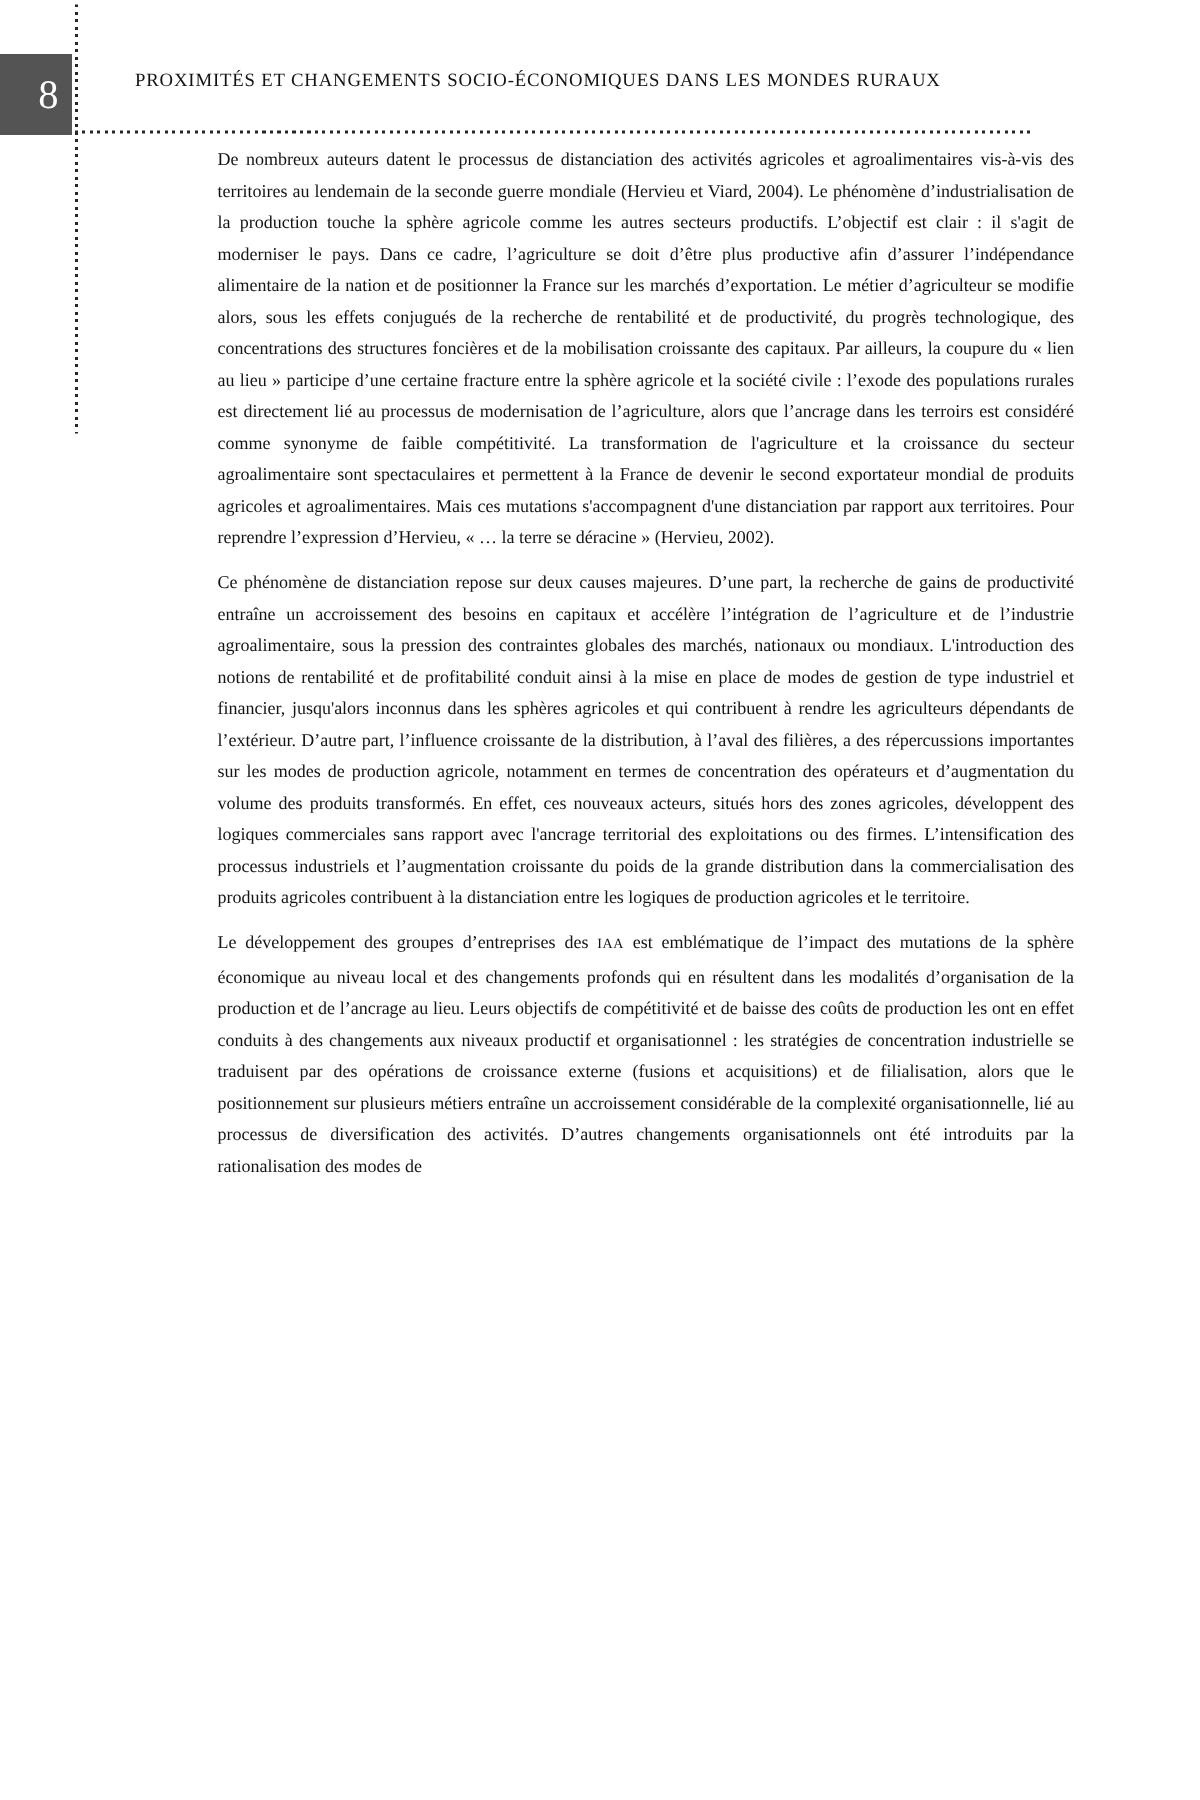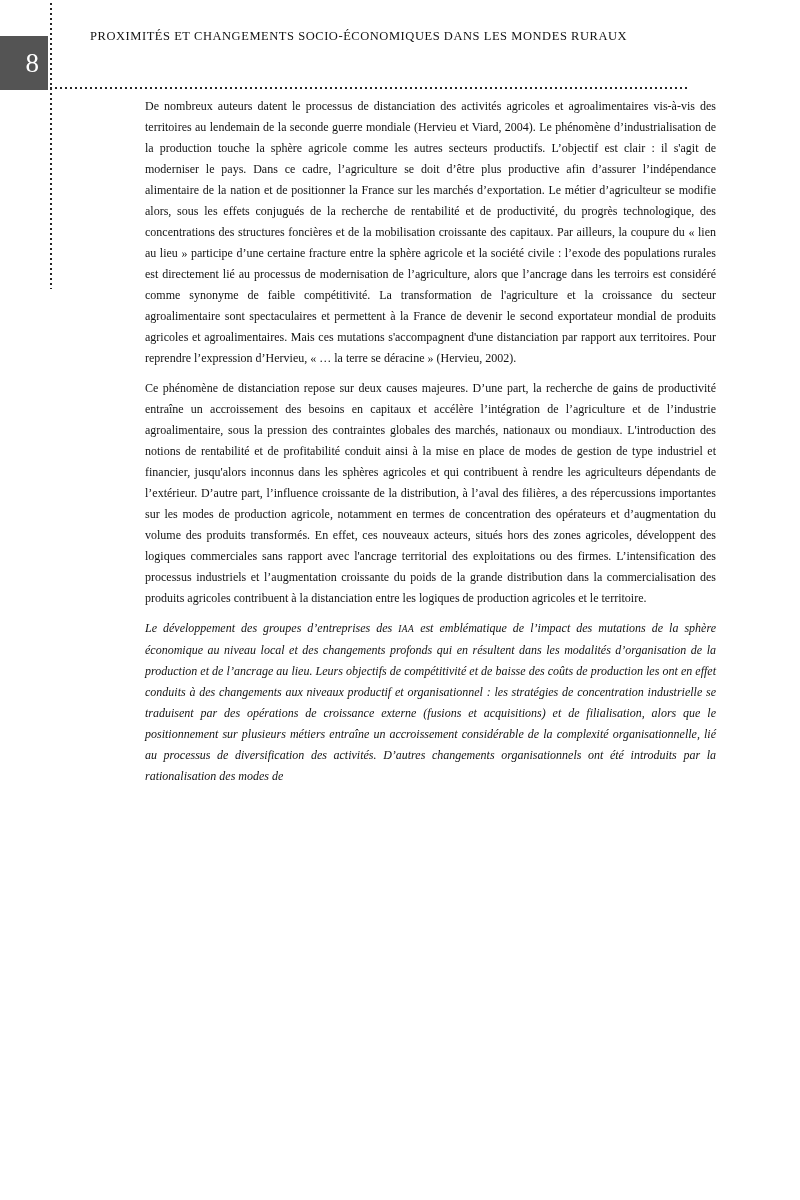--- a/index.html
+++ b/index.html
@@ -53,21 +53,21 @@
   }
   .page-number-badge .num{
     color:var(--page-number-text,#ffffff);
     font-size:27px;
     line-height:1;
     font-family:"Liberation Serif", serif;
   }
   .running-header{
     position:absolute;
     left:90px;
-    top:29px;
+    top:46px;
     width:640px;
     font-size:12.5px;
     letter-spacing:0.55px;
     color:var(--text-color,#121212);
     white-space:nowrap;
     font-family:"Liberation Serif", serif;
   }
   .body-text{
     position:absolute;
     left:145px;
@@ -77,21 +77,21 @@
     font-size:12px;
     line-height:21px;
     text-align:justify;
     hyphens:auto;
     -webkit-hyphens:auto;
     font-family:"Liberation Serif", serif;
   }
   .body-text p{
     margin:0 0 9px 0;
   }
-  .body-text p:last-child{margin-bottom:10px;font-style:italic;}
+  .body-text p:last-child{margin-bottom:10px;}
   .sc{
     font-size:0.78em;
     letter-spacing:0.4px;
   }
 </style>
 </head>
 <body>
 
 <div class="page">
 

